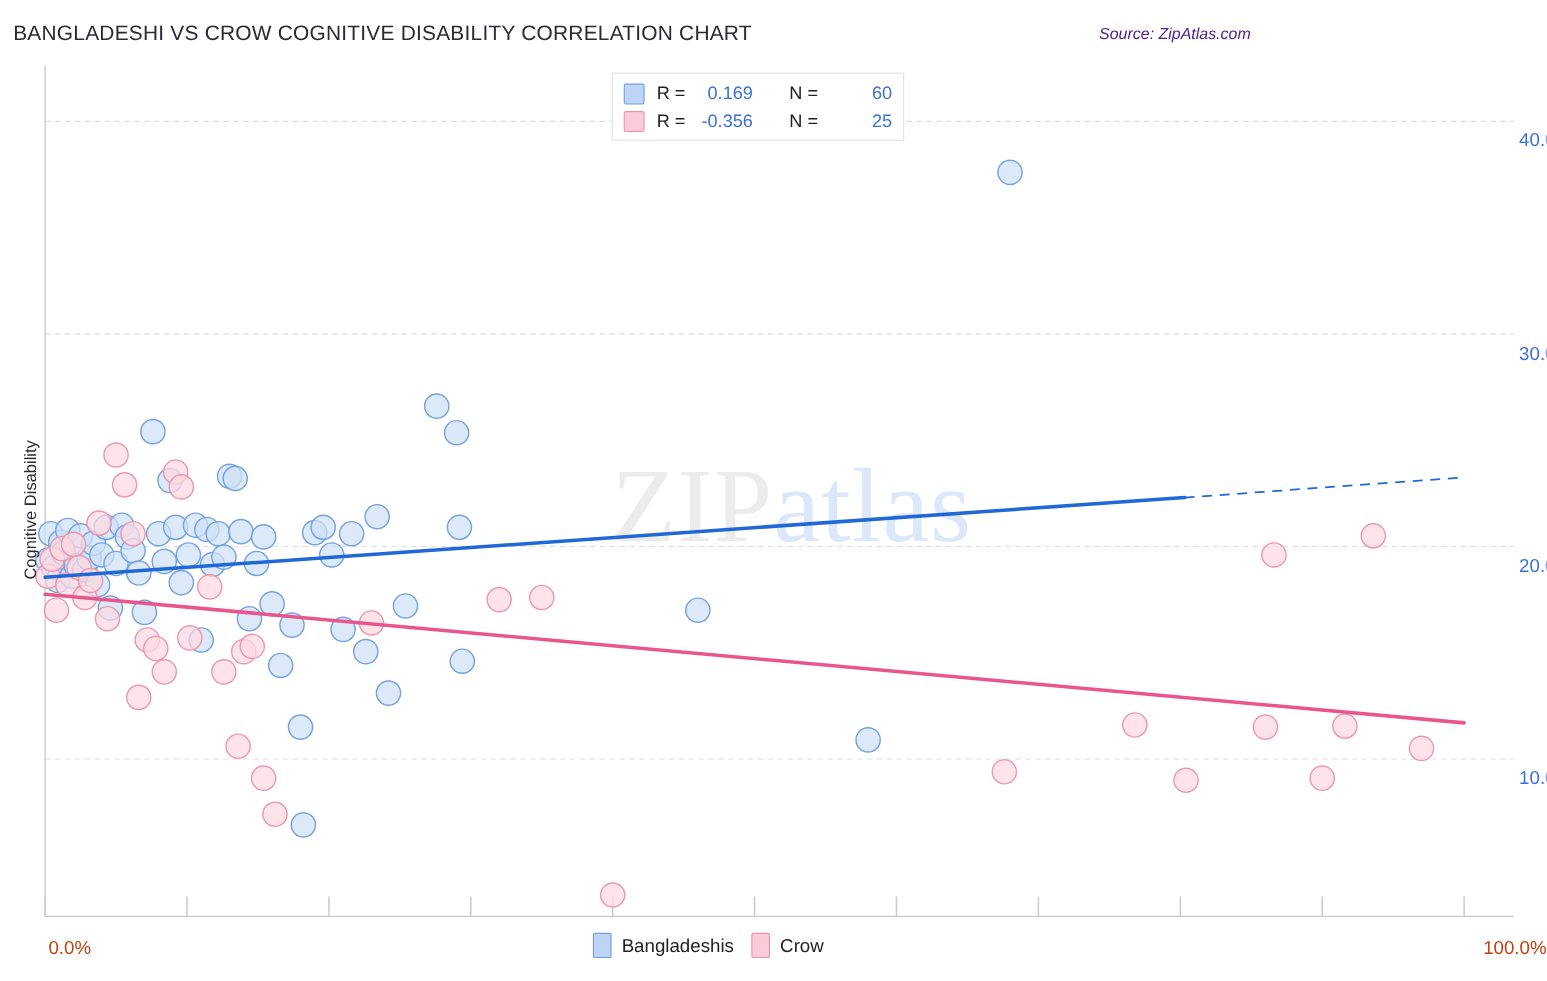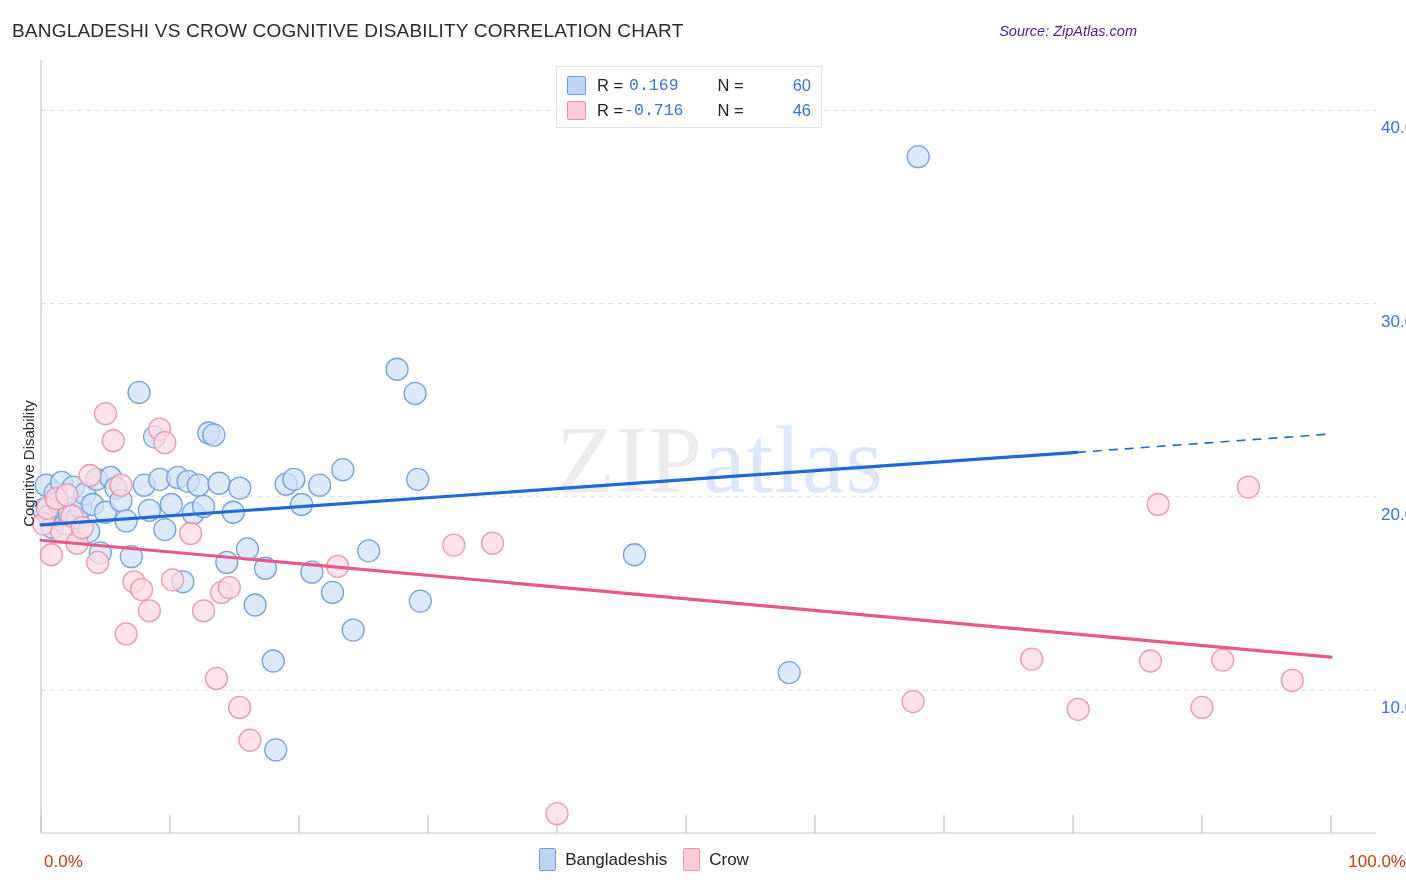--- a/index.html
+++ b/index.html
@@ -103,23 +103,22 @@
     margin-right: 11px;
     flex: none;
   }
   .sw-blue { background: #bdd4f5; border: 1px solid #6e9ee0; }
   .sw-pink { background: #fbccd8; border: 1px solid #ea93ab; }
   .lg-rlabel { color: #222222; }
   .lg-rval {
     color: #3b72d9;
     display: inline-block;
     width: 68px;
-    text-align: center;
+    text-align: right;
     margin-right: 33px;
-    font-family: Liberation Mono, monospace;
   }
   .lg-nlabel { color: #222222; margin-right: 5px; }
   .lg-nval { color: #3b72d9; margin-left: 44px; }
 
   .bottom-legend {
     position: absolute;
     left: 0;
     top: 848px;
     width: 1288px;
     display: flex;
@@ -320,23 +319,23 @@
     <div class="legend-row">
       <span class="legend-swatch sw-blue"></span>
       <span class="lg-rlabel">R =</span>
       <span class="lg-rval">0.169</span>
       <span class="lg-nlabel">N =</span>
       <span class="lg-nval">60</span>
     </div>
     <div class="legend-row">
       <span class="legend-swatch sw-pink"></span>
       <span class="lg-rlabel">R =</span>
-      <span class="lg-rval">-0.716</span>
+      <span class="lg-rval">-0.356</span>
       <span class="lg-nlabel">N =</span>
-      <span class="lg-nval">46</span>
+      <span class="lg-nval">25</span>
     </div>
   </div>
 
   <div class="bottom-legend">
     <div class="bl-item">
       <span class="bl-swatch" id="bl-sw-0" style="background: rgb(189, 212, 245); border: 1px solid rgb(110, 158, 224);"></span>
       <span class="bl-label">Bangladeshis</span>
     </div>
     <div class="bl-item">
       <span class="bl-swatch" id="bl-sw-1" style="background: rgb(251, 204, 216); border: 1px solid rgb(234, 147, 171);"></span>

